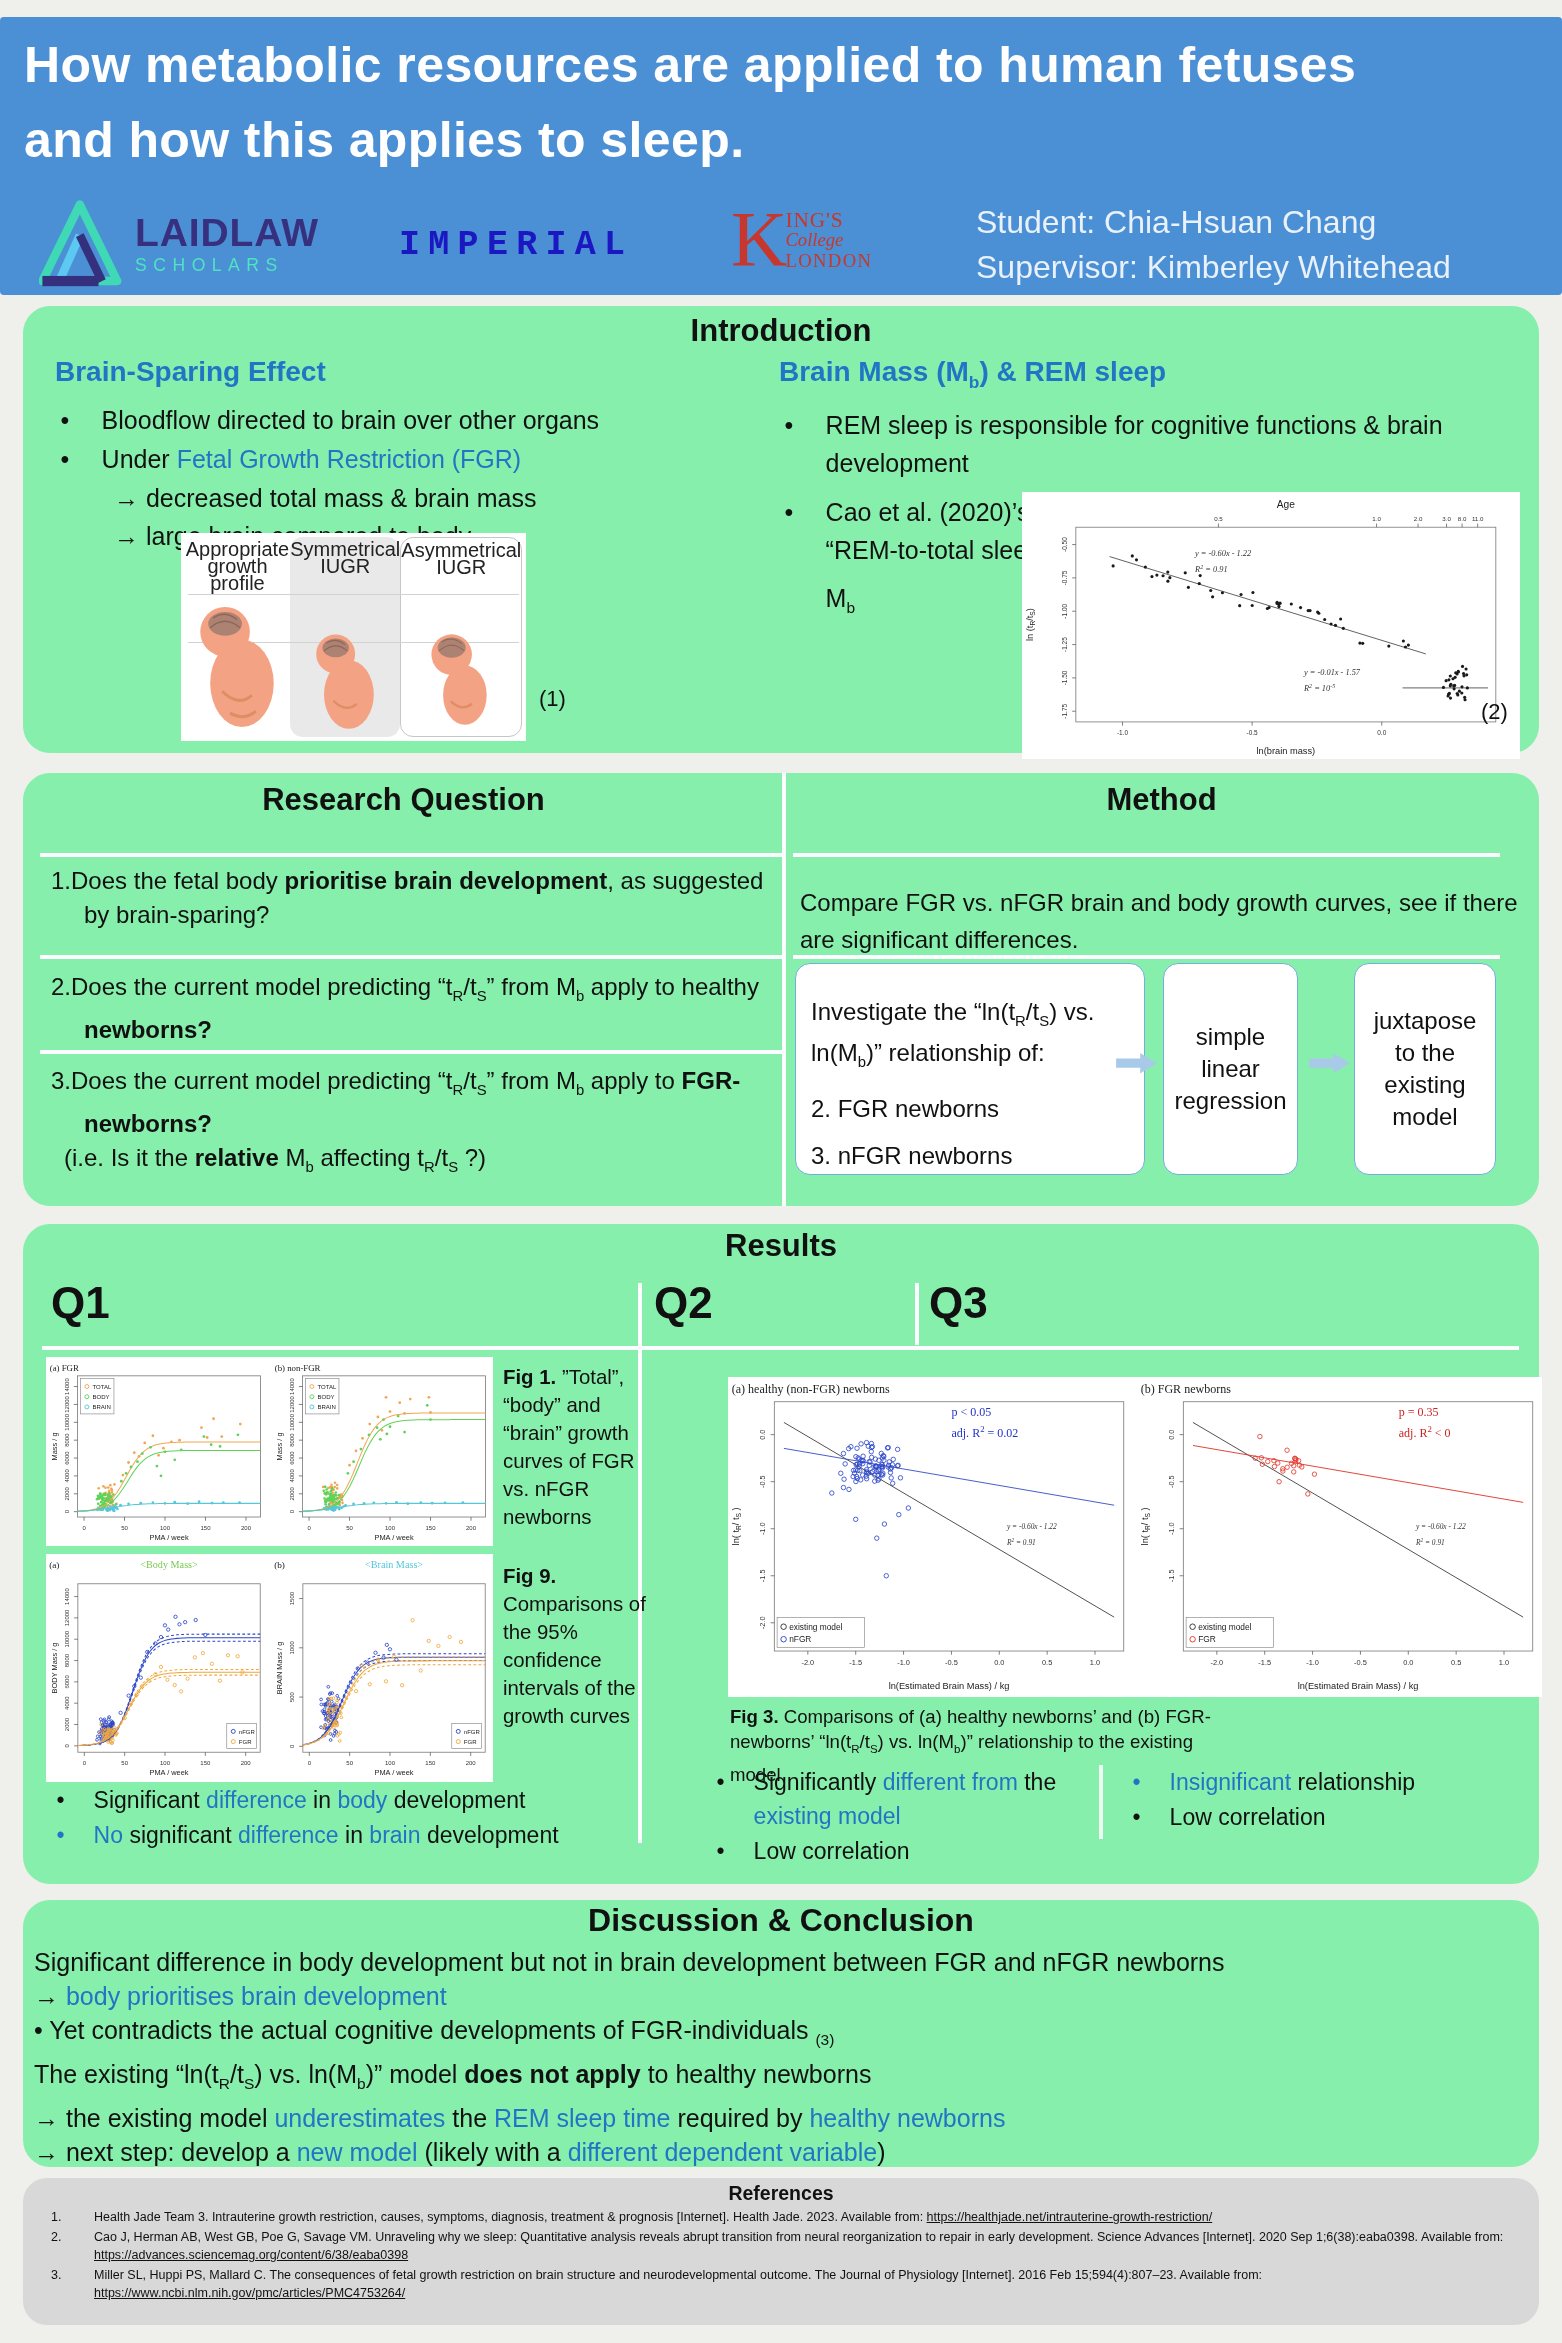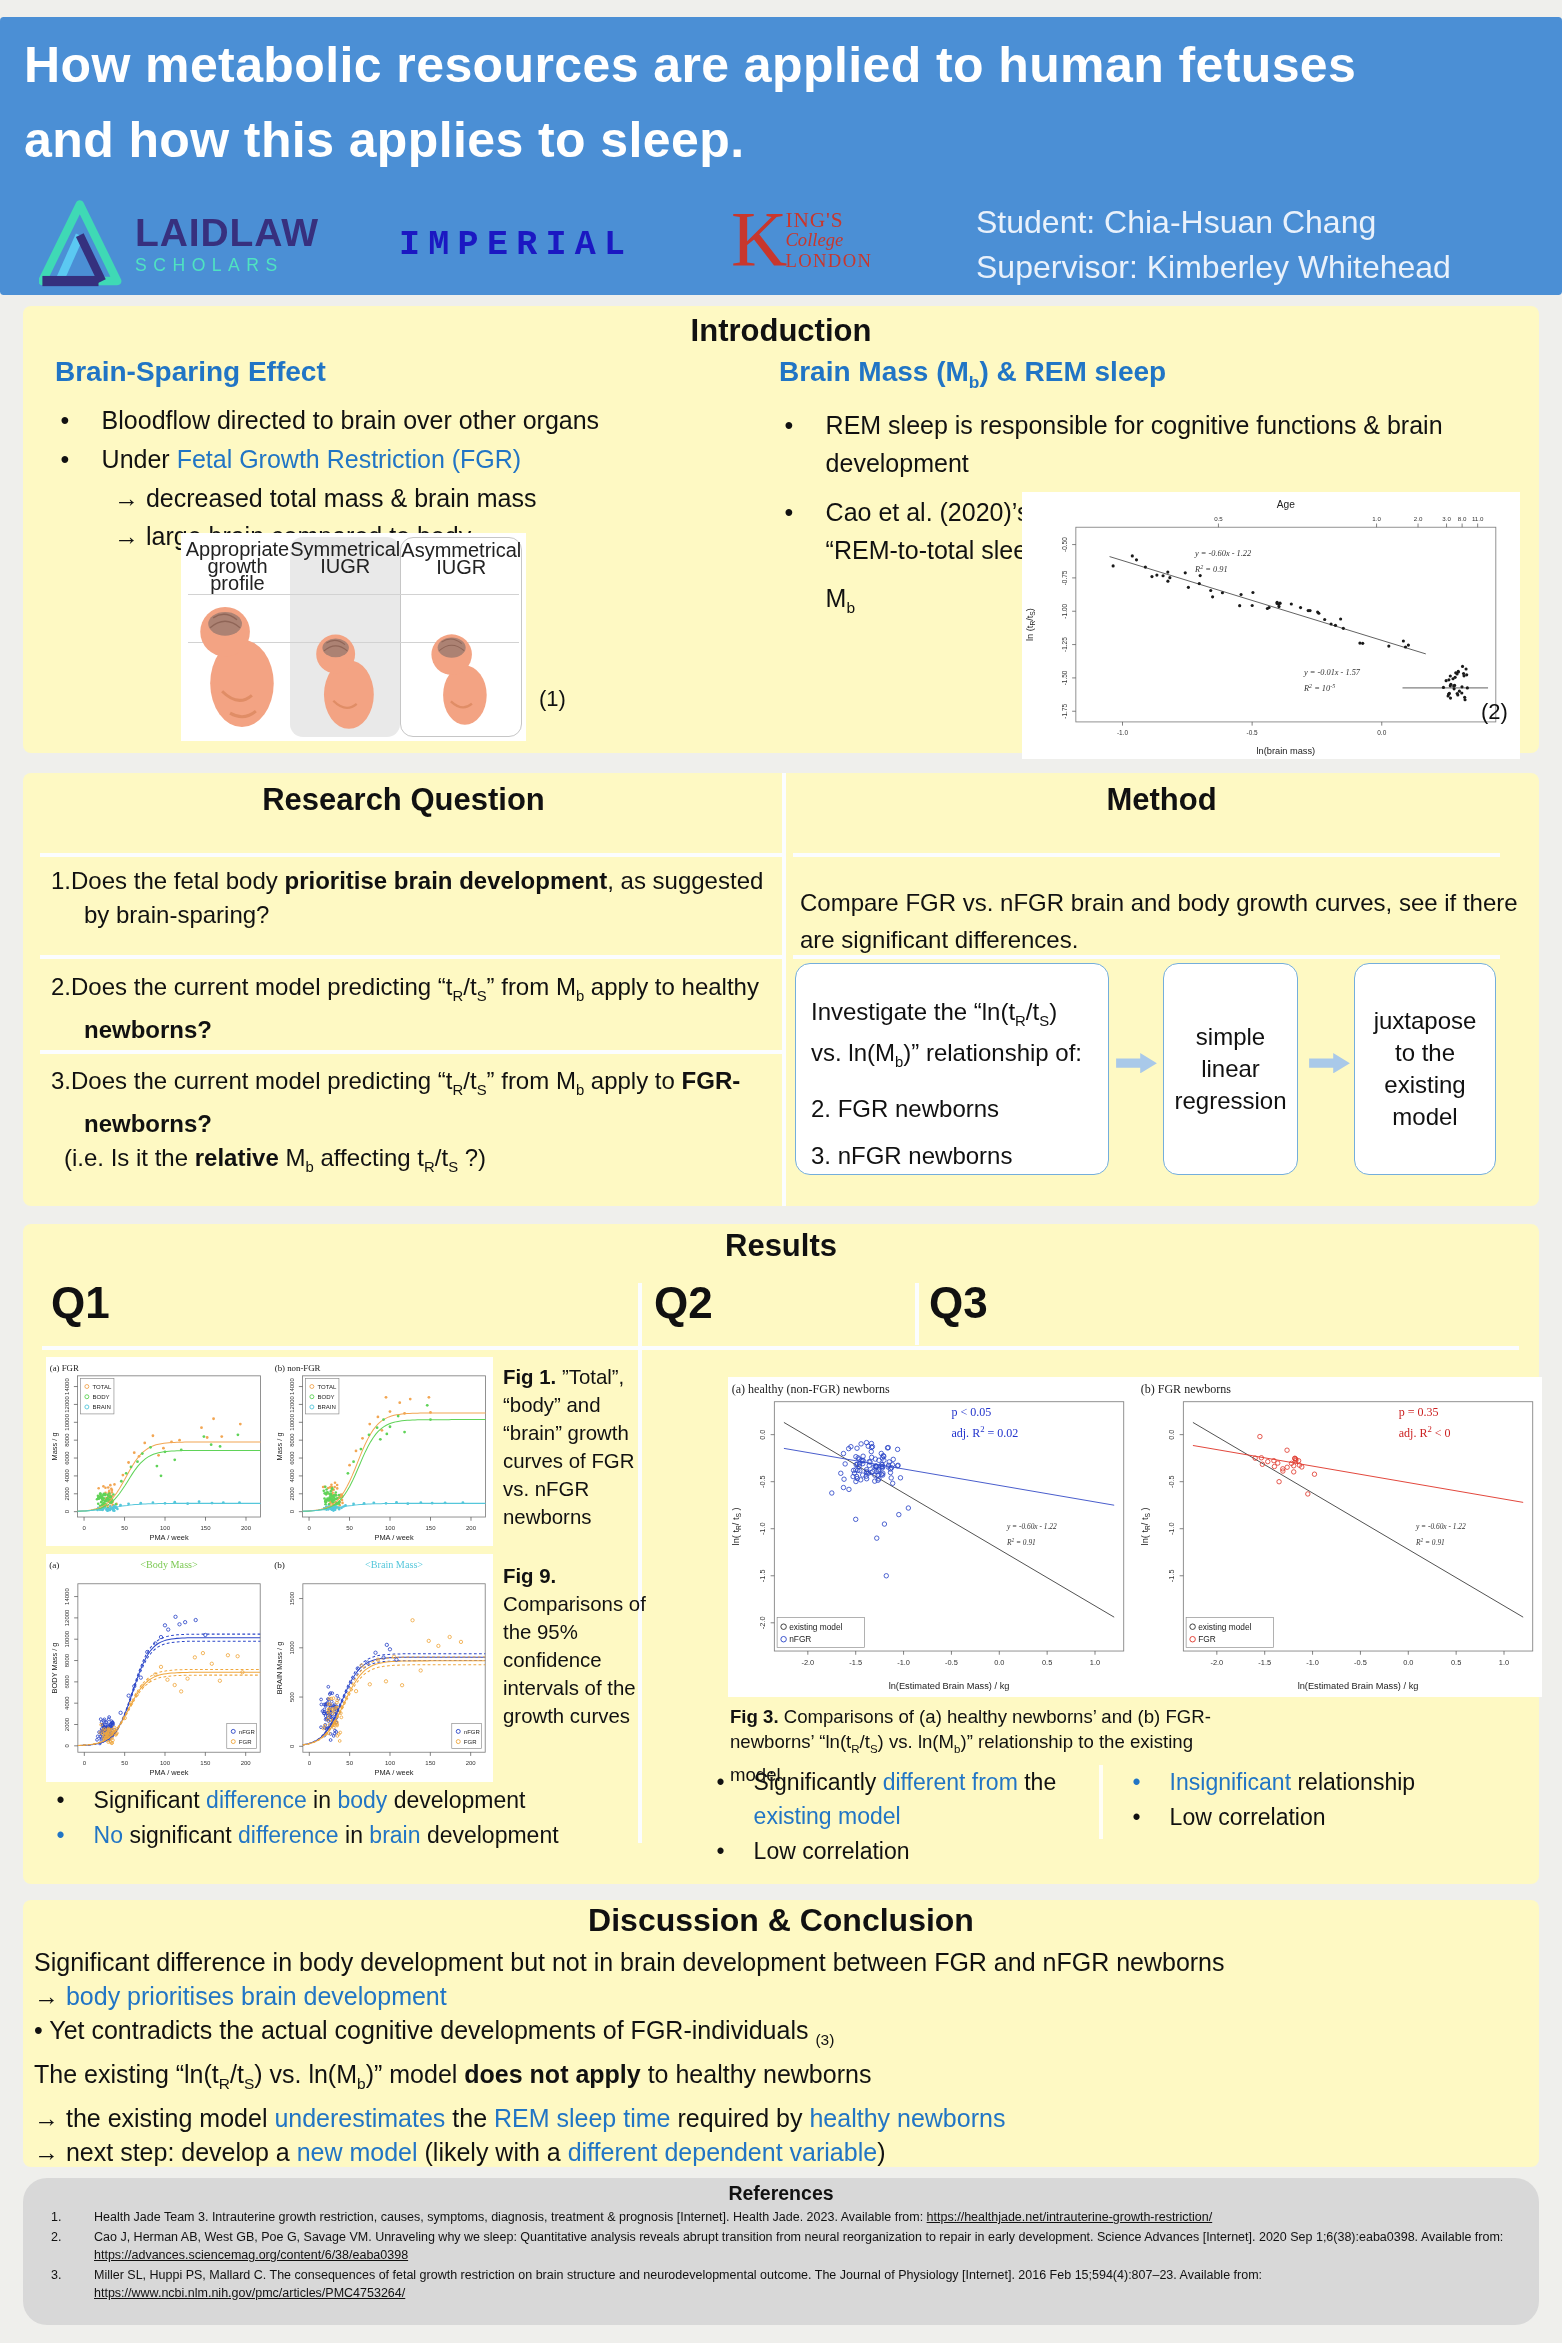--- a/index.html
+++ b/index.html
@@ -15,21 +15,21 @@
   .imperial{position:absolute;left:399px;top:28px;font-family:"Liberation Mono",monospace;font-size:35px;font-weight:700;color:#1B18C2;letter-spacing:8.3px;}
   .kings{position:absolute;left:731px;top:7.4px;display:flex;color:#C8372D;font-family:"Liberation Serif",serif;}
   .kings-k{font-size:78px;line-height:70px;}
   .kings-right{margin-left:-1.9px;padding-top:7.4px;}
   .kings-ings{font-size:21.3px;line-height:19.5px;letter-spacing:0.9px;}
   .kings-college{font-size:18.6px;line-height:18.6px;font-style:italic;}
   .kings-london{font-size:18.6px;line-height:21.3px;letter-spacing:1.4px;}
   .credits{position:absolute;left:976px;top:3.7px;font-size:32px;line-height:45px;color:#E9F1FB;}
 
   
-  .panel{position:absolute;left:23px;width:1516px;background:#fef9c3;border-radius:8px;}
+  .panel{position:absolute;left:23px;width:1516px;background:#86efac;border-radius:27px;}
   .sec-title{position:absolute;left:0;width:100%;text-align:center;font-size:31px;font-weight:700;margin:0;}
   .hline{position:absolute;height:3.7px;background:#FBFDFF;}
   .vline{position:absolute;width:3.7px;background:#FBFDFF;}
   .ab{color:#2175C5;}
   .cite{position:absolute;font-size:22px;color:#111;}
 
   
   .intro{top:306px;height:447px;}
   .intro-col{position:absolute;top:50px;}
   .intro-left{left:32px;width:700px;}
@@ -54,21 +54,21 @@
   
   .rqm{top:773px;height:433px;}
   .rq-title{top:9.3px;left:0;width:761px;}
   .m-title{top:9.3px;left:761px;width:755px;}
   .rq-item{position:absolute;left:28px;width:728px;font-size:24px;line-height:34px;}
   .hang{padding-left:33px;text-indent:-33px;margin:0;}
   .subline{margin:0;padding-left:13px;}
   .rq-1{top:91px;}.rq-2{top:197px;}.rq-3{top:291px;}
   .m-intro{position:absolute;left:777px;top:87px;width:724px;font-size:24px;line-height:37px;}
   .flow-box{position:absolute;background:#FFF;border:1.9px solid #74AEDC;border-radius:15px;box-sizing:border-box;font-size:24px;line-height:32px;}
-  .fb1{left:772px;top:190px;width:314px;height:212px;padding:32px 15px 0;}
+  .fb1{left:772px;top:190px;width:350px;height:212px;padding:32px 15px 0;}
   .fb1 .li{margin-top:15px;}
   .fb2{left:1140px;top:190px;width:135px;height:212px;display:flex;align-items:center;justify-content:center;text-align:center;}
   .fb3{left:1331px;top:190px;width:142px;height:212px;display:flex;align-items:center;justify-content:center;text-align:center;padding:0 5.6px;}
   .flow-arrow{position:absolute;top:280px;width:41px;height:20.4px;}
   .fa1{left:1093px;}.fa2{left:1286px;}
 
   
   .results{top:1224px;height:660px;}
   .q-label{position:absolute;font-size:44px;font-weight:700;}
   .ql1{left:28px;top:54px;}.ql2{left:631px;top:54px;}.ql3{left:906px;top:54px;}

